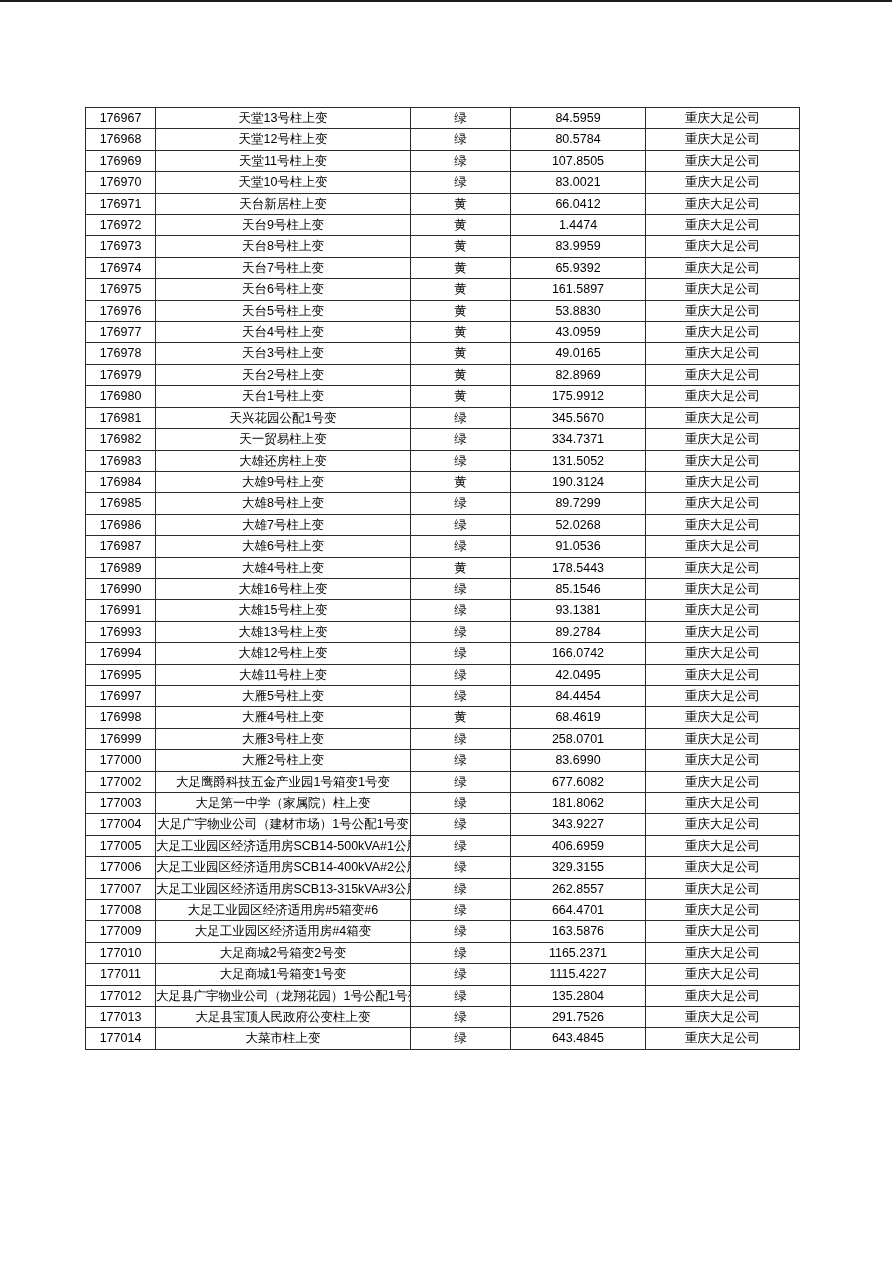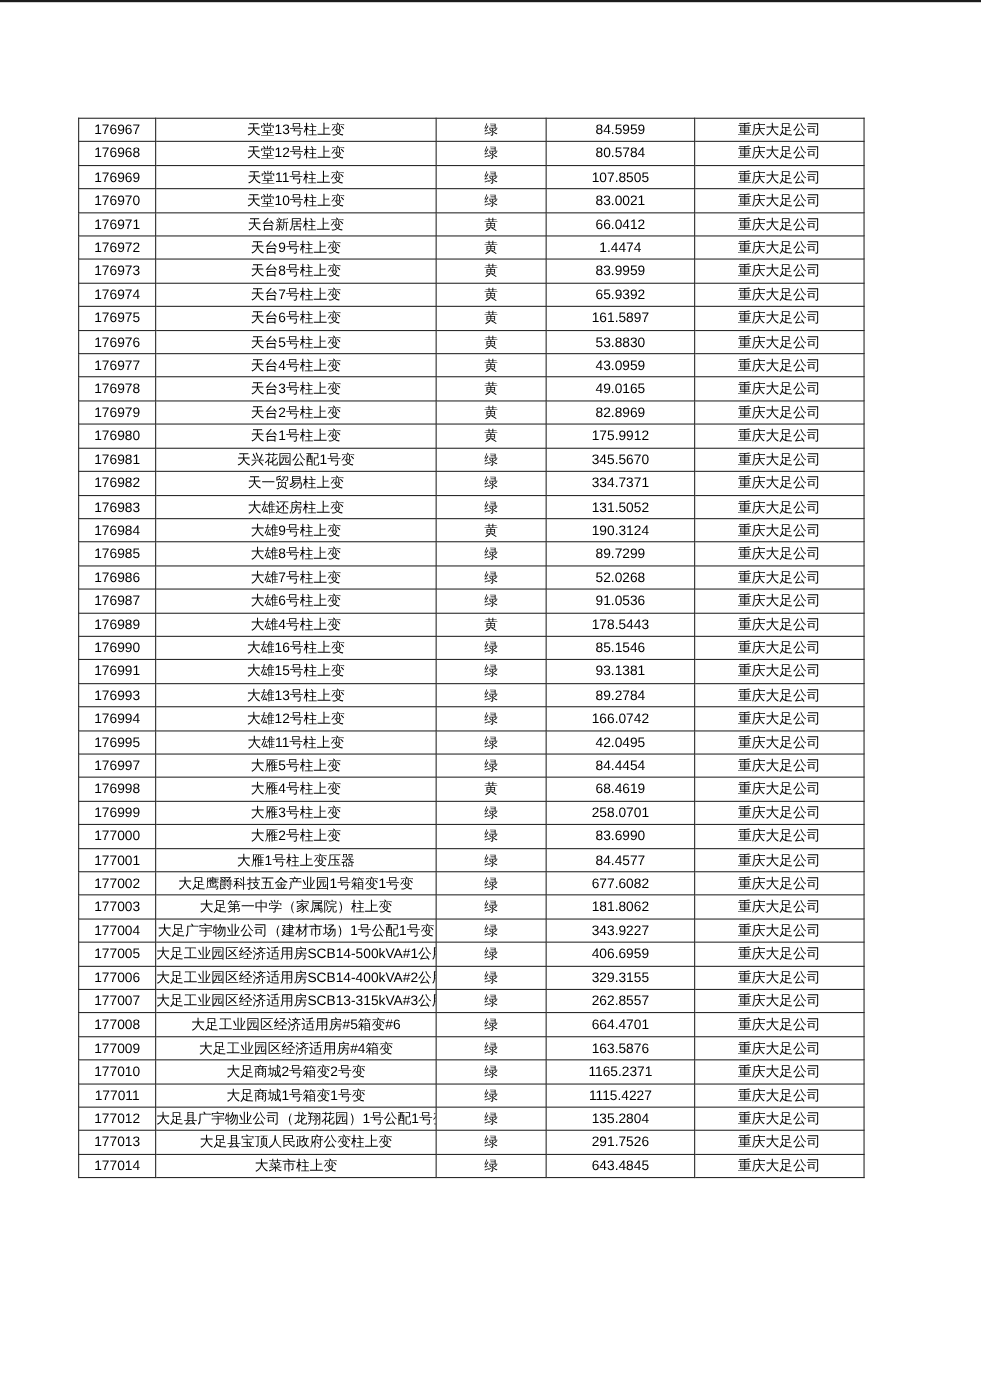--- a/index.html
+++ b/index.html
@@ -18,21 +18,21 @@
   .top-edge {
     position: absolute;
     top: 0;
     left: 0;
     width: 100%;
     height: 2px;
     background: #1c1c1c;
   }
   table.data-table {
     position: absolute;
-    left: 71px;
+    left: 85px;
     top: 107px;
     width: 714px;
     border-collapse: collapse;
     table-layout: fixed;
     border-radius: 14px;
   }
   table.data-table td {
     border: 1px solid #2b2b2b;
     height: 20.4px;
     padding: 0;
@@ -308,27 +308,20 @@
   </tr>
 
   <tr>
     <td>177000</td>
     <td>大雁2号柱上变</td>
     <td>绿</td>
     <td>83.6990</td>
     <td>重庆大足公司</td>
   </tr>
 
-  <tr>
-    <td>177001</td>
-    <td>大雁1号柱上变压器</td>
-    <td>绿</td>
-    <td>84.4577</td>
-    <td>重庆大足公司</td>
-  </tr>
 
   <tr>
     <td>177002</td>
     <td>大足鹰爵科技五金产业园1号箱变1号变</td>
     <td>绿</td>
     <td>677.6082</td>
     <td>重庆大足公司</td>
   </tr>
 
   <tr>

